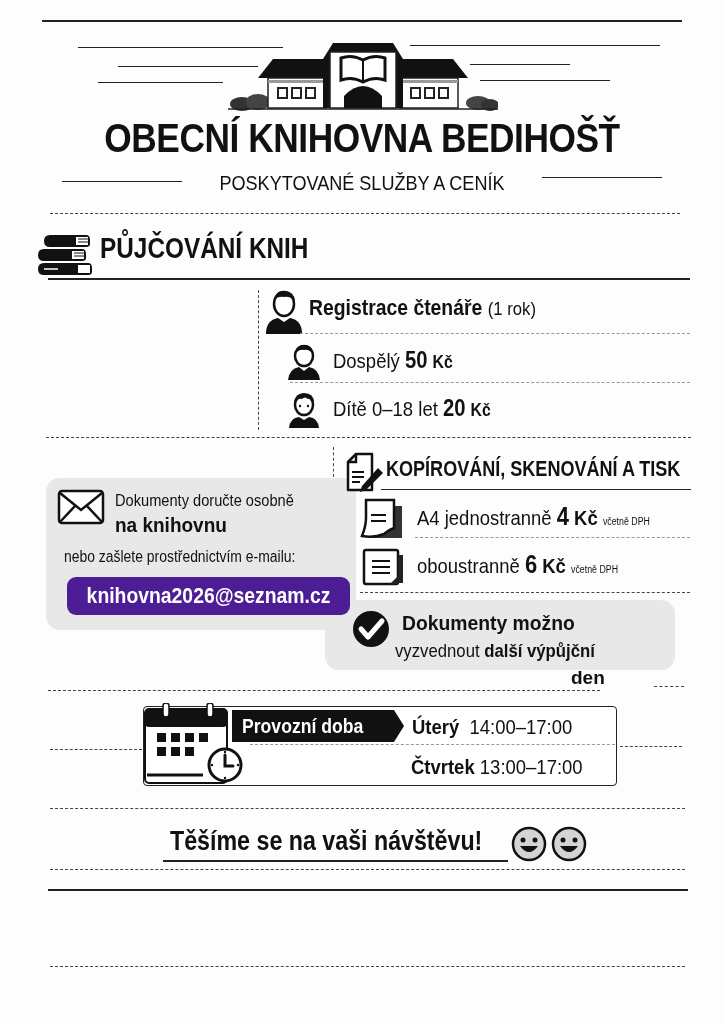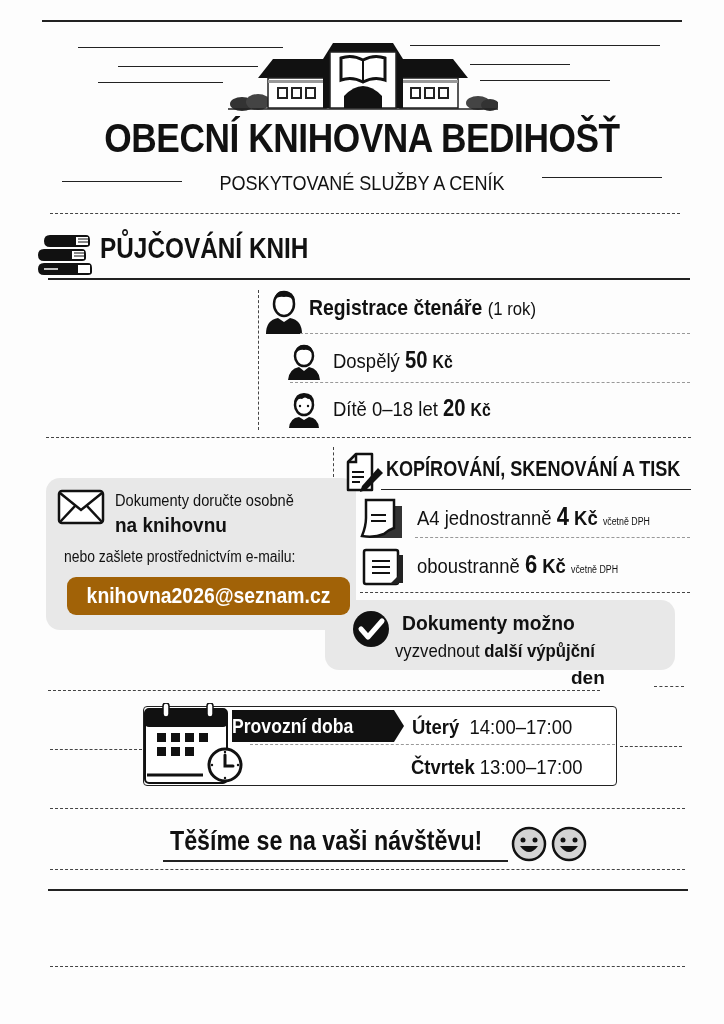--- a/index.html
+++ b/index.html
@@ -27,33 +27,33 @@
     transform-origin: left center; white-space: nowrap;
   }
   .txt { font-family: "Liberation Sans", sans-serif; white-space: nowrap; color: #111; transform-origin: left center; }
   .b { font-weight: 700; }
   .shade {
     position: absolute; background: #e8e8e8; border-radius: 14px;
     filter: blur(0.6px);
   }
   .email-pill {
     position: absolute; left: 67px; top: 577px; width: 283px; height: 38px;
-    background: #a16207; border-radius: 9px; color: #fff;
+    background: #4c1d95; border-radius: 9px; color: #fff;
     font-family: "Liberation Sans", sans-serif; font-weight: 700; font-size: 22px;
     display: flex; align-items: center; justify-content: center; white-space: nowrap;
   }
   .email-pill span { display: inline-block; transform: scaleX(0.88); }
   .hours-box {
     position: absolute; left: 143px; top: 706px; width: 474px; height: 80px;
     border: 1.5px solid #222; border-radius: 4px; background: #fff;
   }
   .hours-tag {
     position: absolute; left: 232px; top: 710px; width: 162px; height: 32px;
     background: #111; color: #fff; font-family: "Liberation Sans", sans-serif; font-weight: 700;
-    font-size: 20px; display: flex; align-items: center; white-space: nowrap;
+    font-size: 20px; display: flex; align-items: center; padding-left: 10px; white-space: nowrap;
   }
   .hours-tag::after {
     content: ""; position: absolute; right: -10px; top: 0; width: 0; height: 0;
     border-top: 16px solid transparent; border-bottom: 16px solid transparent;
     border-left: 10px solid #111;
   }
   .hours-tag span { display: inline-block; transform: scaleX(0.88); transform-origin: left center; }
   svg { display: block; }
 </style>
 </head>

